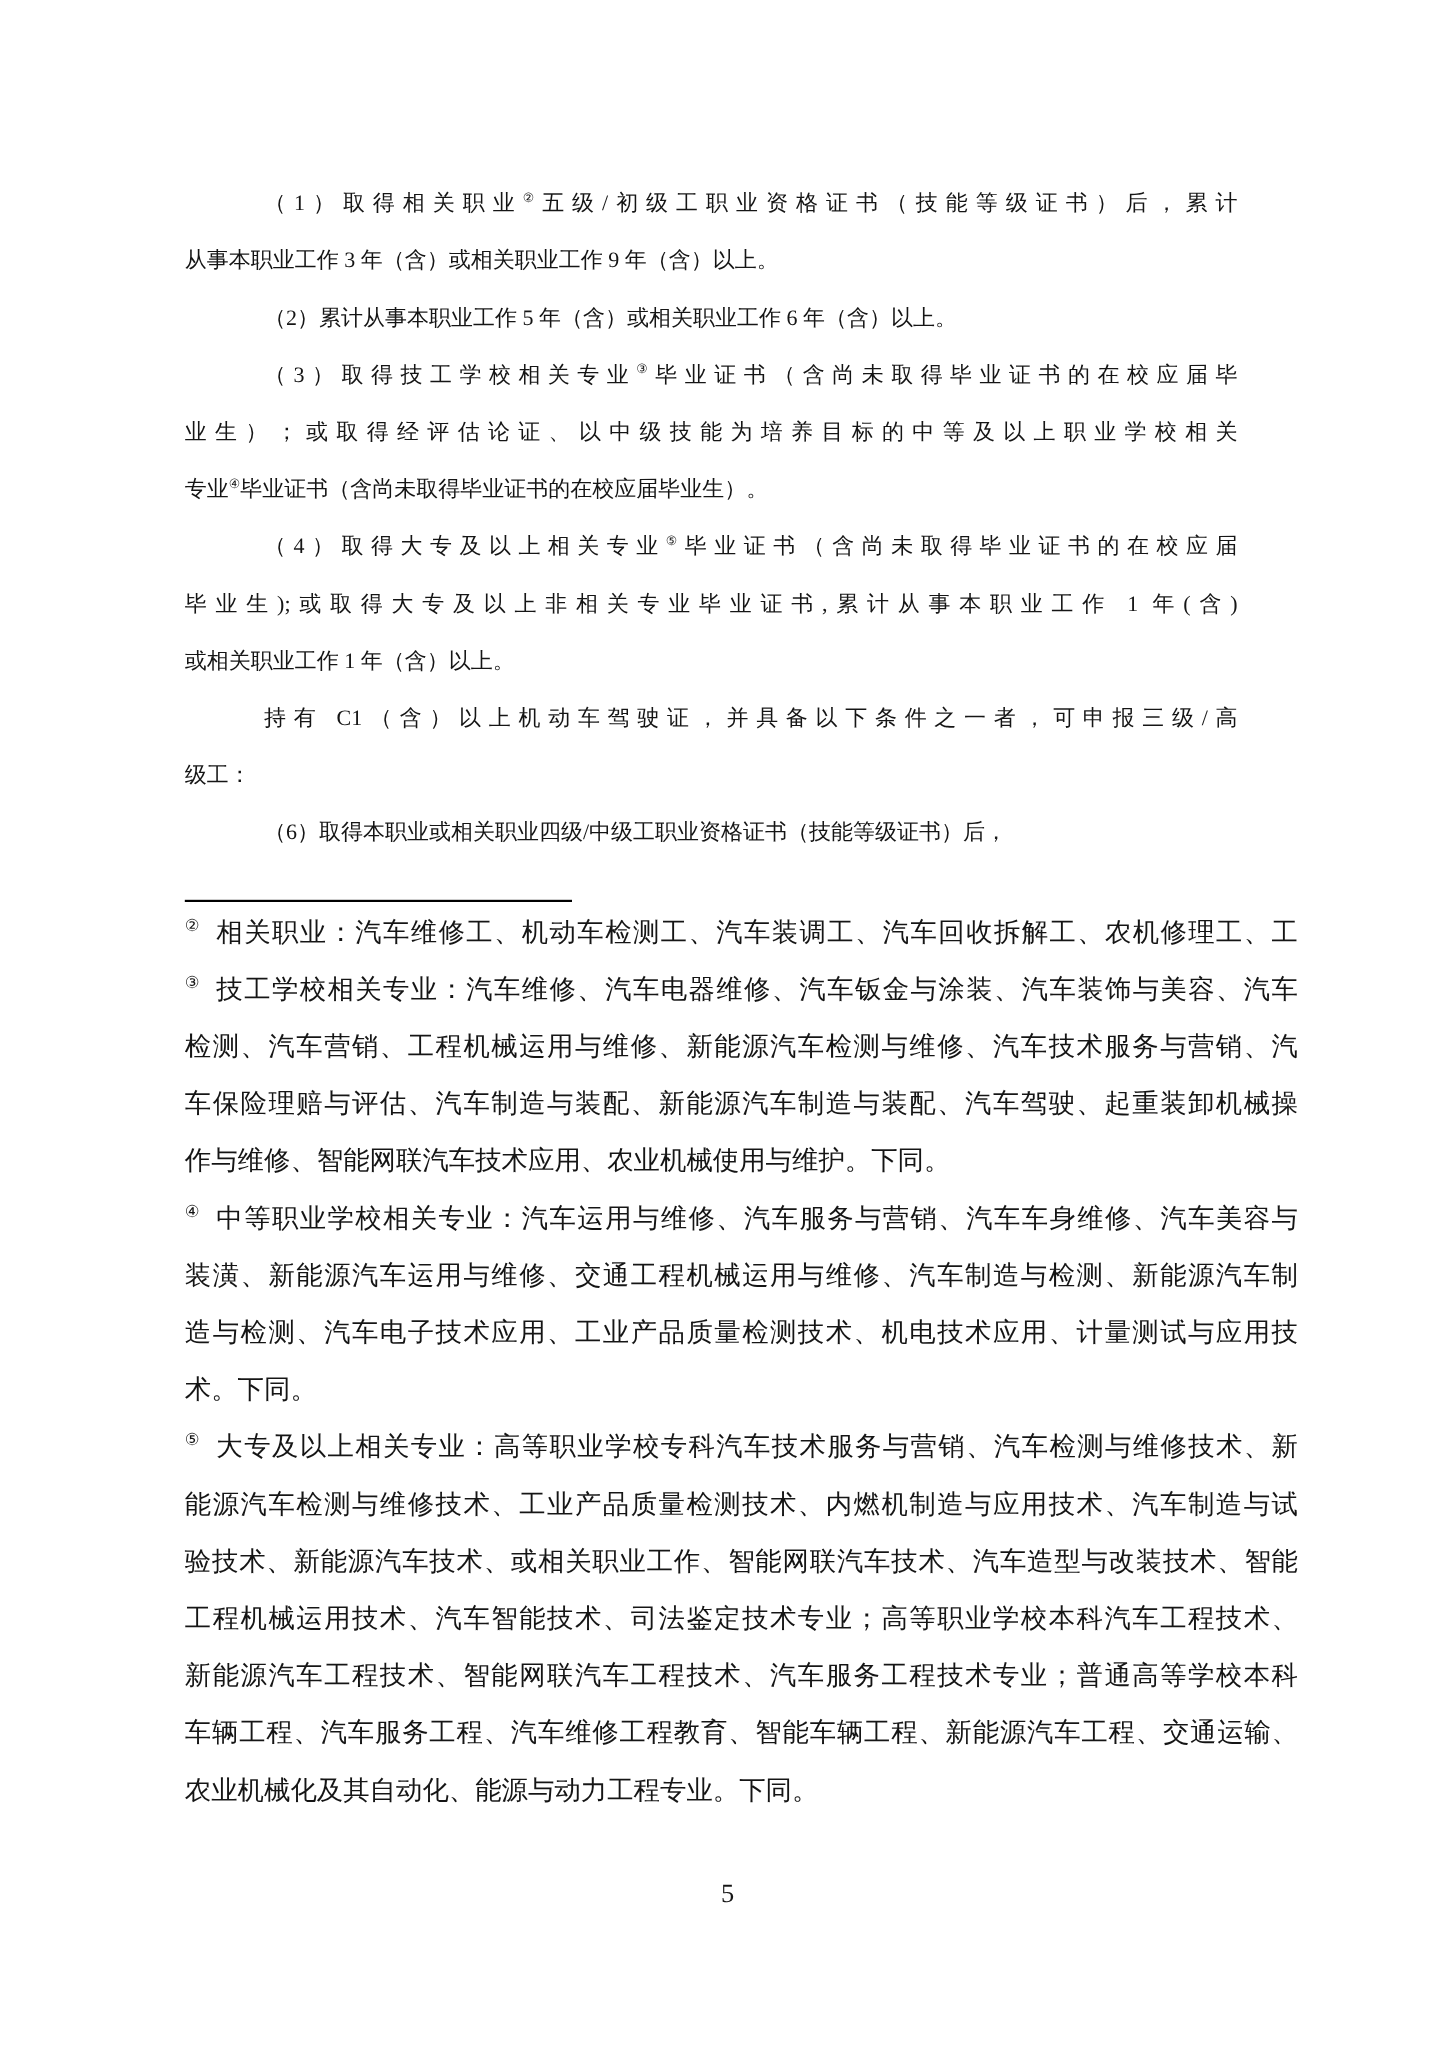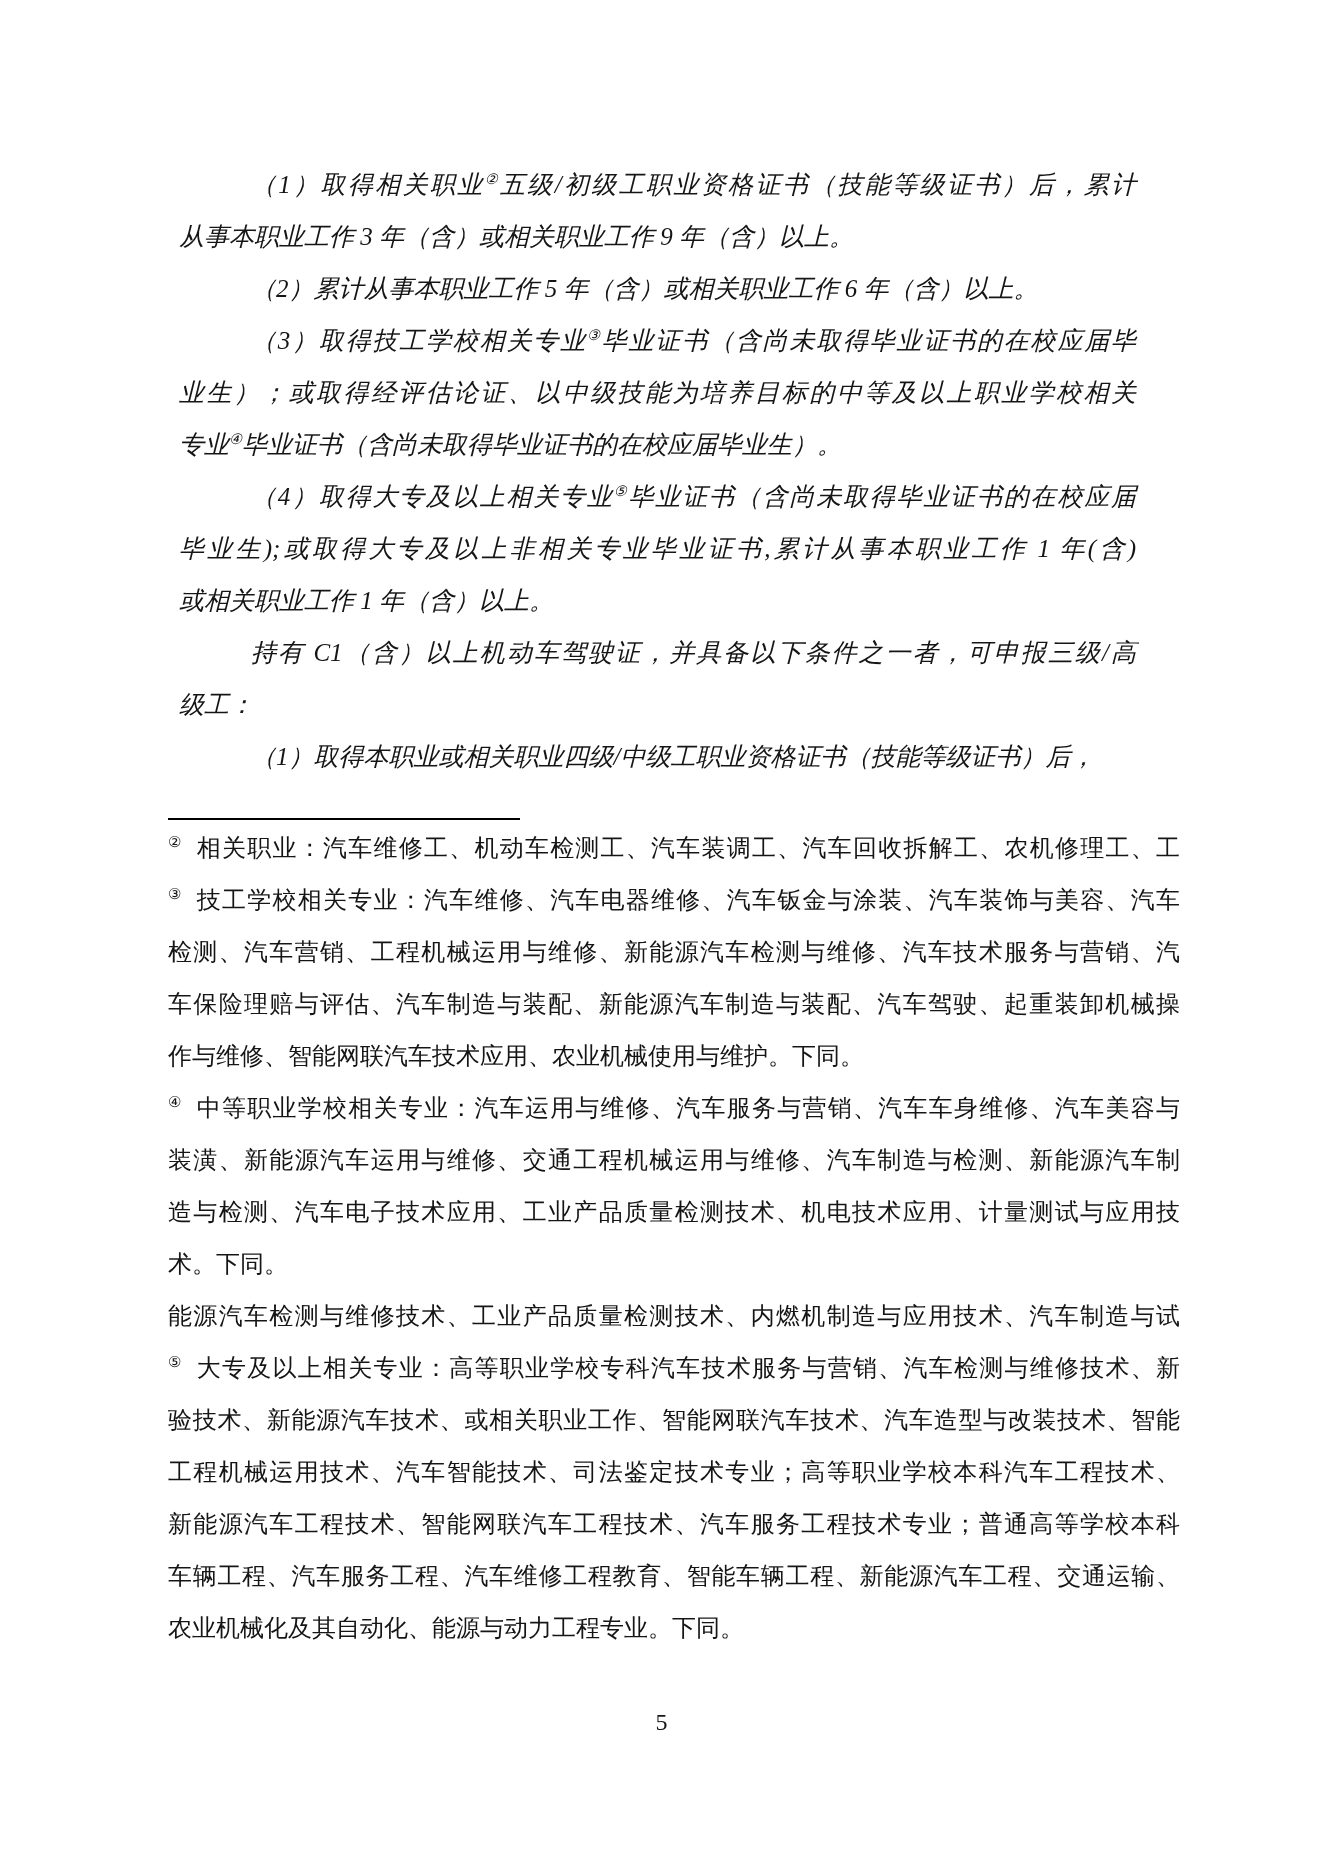--- a/index.html
+++ b/index.html
@@ -7,23 +7,22 @@
     position:relative;
     width:1323px;height:1871px;
     background:#ffffff;
     color:#151515;
     font-family:"Liberation Serif","DejaVu Serif",serif;
     overflow:hidden;
     margin:0 auto;
   }
   .body-text{
     position:absolute;
-    left:179px;top:159px;width:957px;
-    font-size:25px;
-    font-style:italic;
+    left:168px;top:159px;width:957px;
+    font-size:20px;
   }
   .para{margin:0;padding:0;}
   .bline{
     line-height:52px;height:52px;
     white-space:nowrap;
   }
   .bline.j{text-align:justify;text-align-last:justify;}
   .bline.indent{text-indent:72px;}
   .body-text sup{
     font-size:0.58em;
@@ -80,43 +79,43 @@
       <div class="para">
         <div class="bline indent j">（4）取得大专及以上相关专业<sup>⑤</sup>毕业证书（含尚未取得毕业证书的在校应届</div>
         <div class="bline j">毕业生);或取得大专及以上非相关专业毕业证书,累计从事本职业工作 1 年(含)</div>
         <div class="bline">或相关职业工作 1 年（含）以上。</div>
       </div>
       <div class="para">
         <div class="bline indent j">持有 C1（含）以上机动车驾驶证，并具备以下条件之一者，可申报三级/高</div>
         <div class="bline">级工：</div>
       </div>
       <div class="para">
-        <div class="bline indent">（1）取得本职业或相关职业四级/中级工职业资格证书（技能等级证书）后，</div>
+        <div class="bline indent">（6）取得本职业或相关职业四级/中级工职业资格证书（技能等级证书）后，</div>
       </div>
     </div>
   <div class="fn-sep"></div>
   <div class="footnotes" id="footnotes">
       <div class="fnpara">
         <div class="fline j"><sup class="fn-marker">②</sup>相关职业：汽车维修工、机动车检测工、汽车装调工、汽车回收拆解工、农机修理工、工</div>
       </div>
       <div class="fnpara">
         <div class="fline j"><sup class="fn-marker">③</sup>技工学校相关专业：汽车维修、汽车电器维修、汽车钣金与涂装、汽车装饰与美容、汽车</div>
         <div class="fline j">检测、汽车营销、工程机械运用与维修、新能源汽车检测与维修、汽车技术服务与营销、汽</div>
         <div class="fline j">车保险理赔与评估、汽车制造与装配、新能源汽车制造与装配、汽车驾驶、起重装卸机械操</div>
         <div class="fline">作与维修、智能网联汽车技术应用、农业机械使用与维护。下同。</div>
       </div>
       <div class="fnpara">
         <div class="fline j"><sup class="fn-marker">④</sup>中等职业学校相关专业：汽车运用与维修、汽车服务与营销、汽车车身维修、汽车美容与</div>
         <div class="fline j">装潢、新能源汽车运用与维修、交通工程机械运用与维修、汽车制造与检测、新能源汽车制</div>
         <div class="fline j">造与检测、汽车电子技术应用、工业产品质量检测技术、机电技术应用、计量测试与应用技</div>
         <div class="fline">术。下同。</div>
       </div>
       <div class="fnpara">
+        <div class="fline j"><sup class="fn-marker">⑤</sup>大专及以上相关专业：高等职业学校专科汽车技术服务与营销、汽车检测与维修技术、新</div>
         <div class="fline j">能源汽车检测与维修技术、工业产品质量检测技术、内燃机制造与应用技术、汽车制造与试</div>
-        <div class="fline j"><sup class="fn-marker">⑤</sup>大专及以上相关专业：高等职业学校专科汽车技术服务与营销、汽车检测与维修技术、新</div>
         <div class="fline j">验技术、新能源汽车技术、或相关职业工作、智能网联汽车技术、汽车造型与改装技术、智能</div>
         <div class="fline j">工程机械运用技术、汽车智能技术、司法鉴定技术专业；高等职业学校本科汽车工程技术、</div>
         <div class="fline j">新能源汽车工程技术、智能网联汽车工程技术、汽车服务工程技术专业；普通高等学校本科</div>
         <div class="fline j">车辆工程、汽车服务工程、汽车维修工程教育、智能车辆工程、新能源汽车工程、交通运输、</div>
         <div class="fline">农业机械化及其自动化、能源与动力工程专业。下同。</div>
       </div>
     </div>
   <div class="page-number">5</div>
 </div>
 

